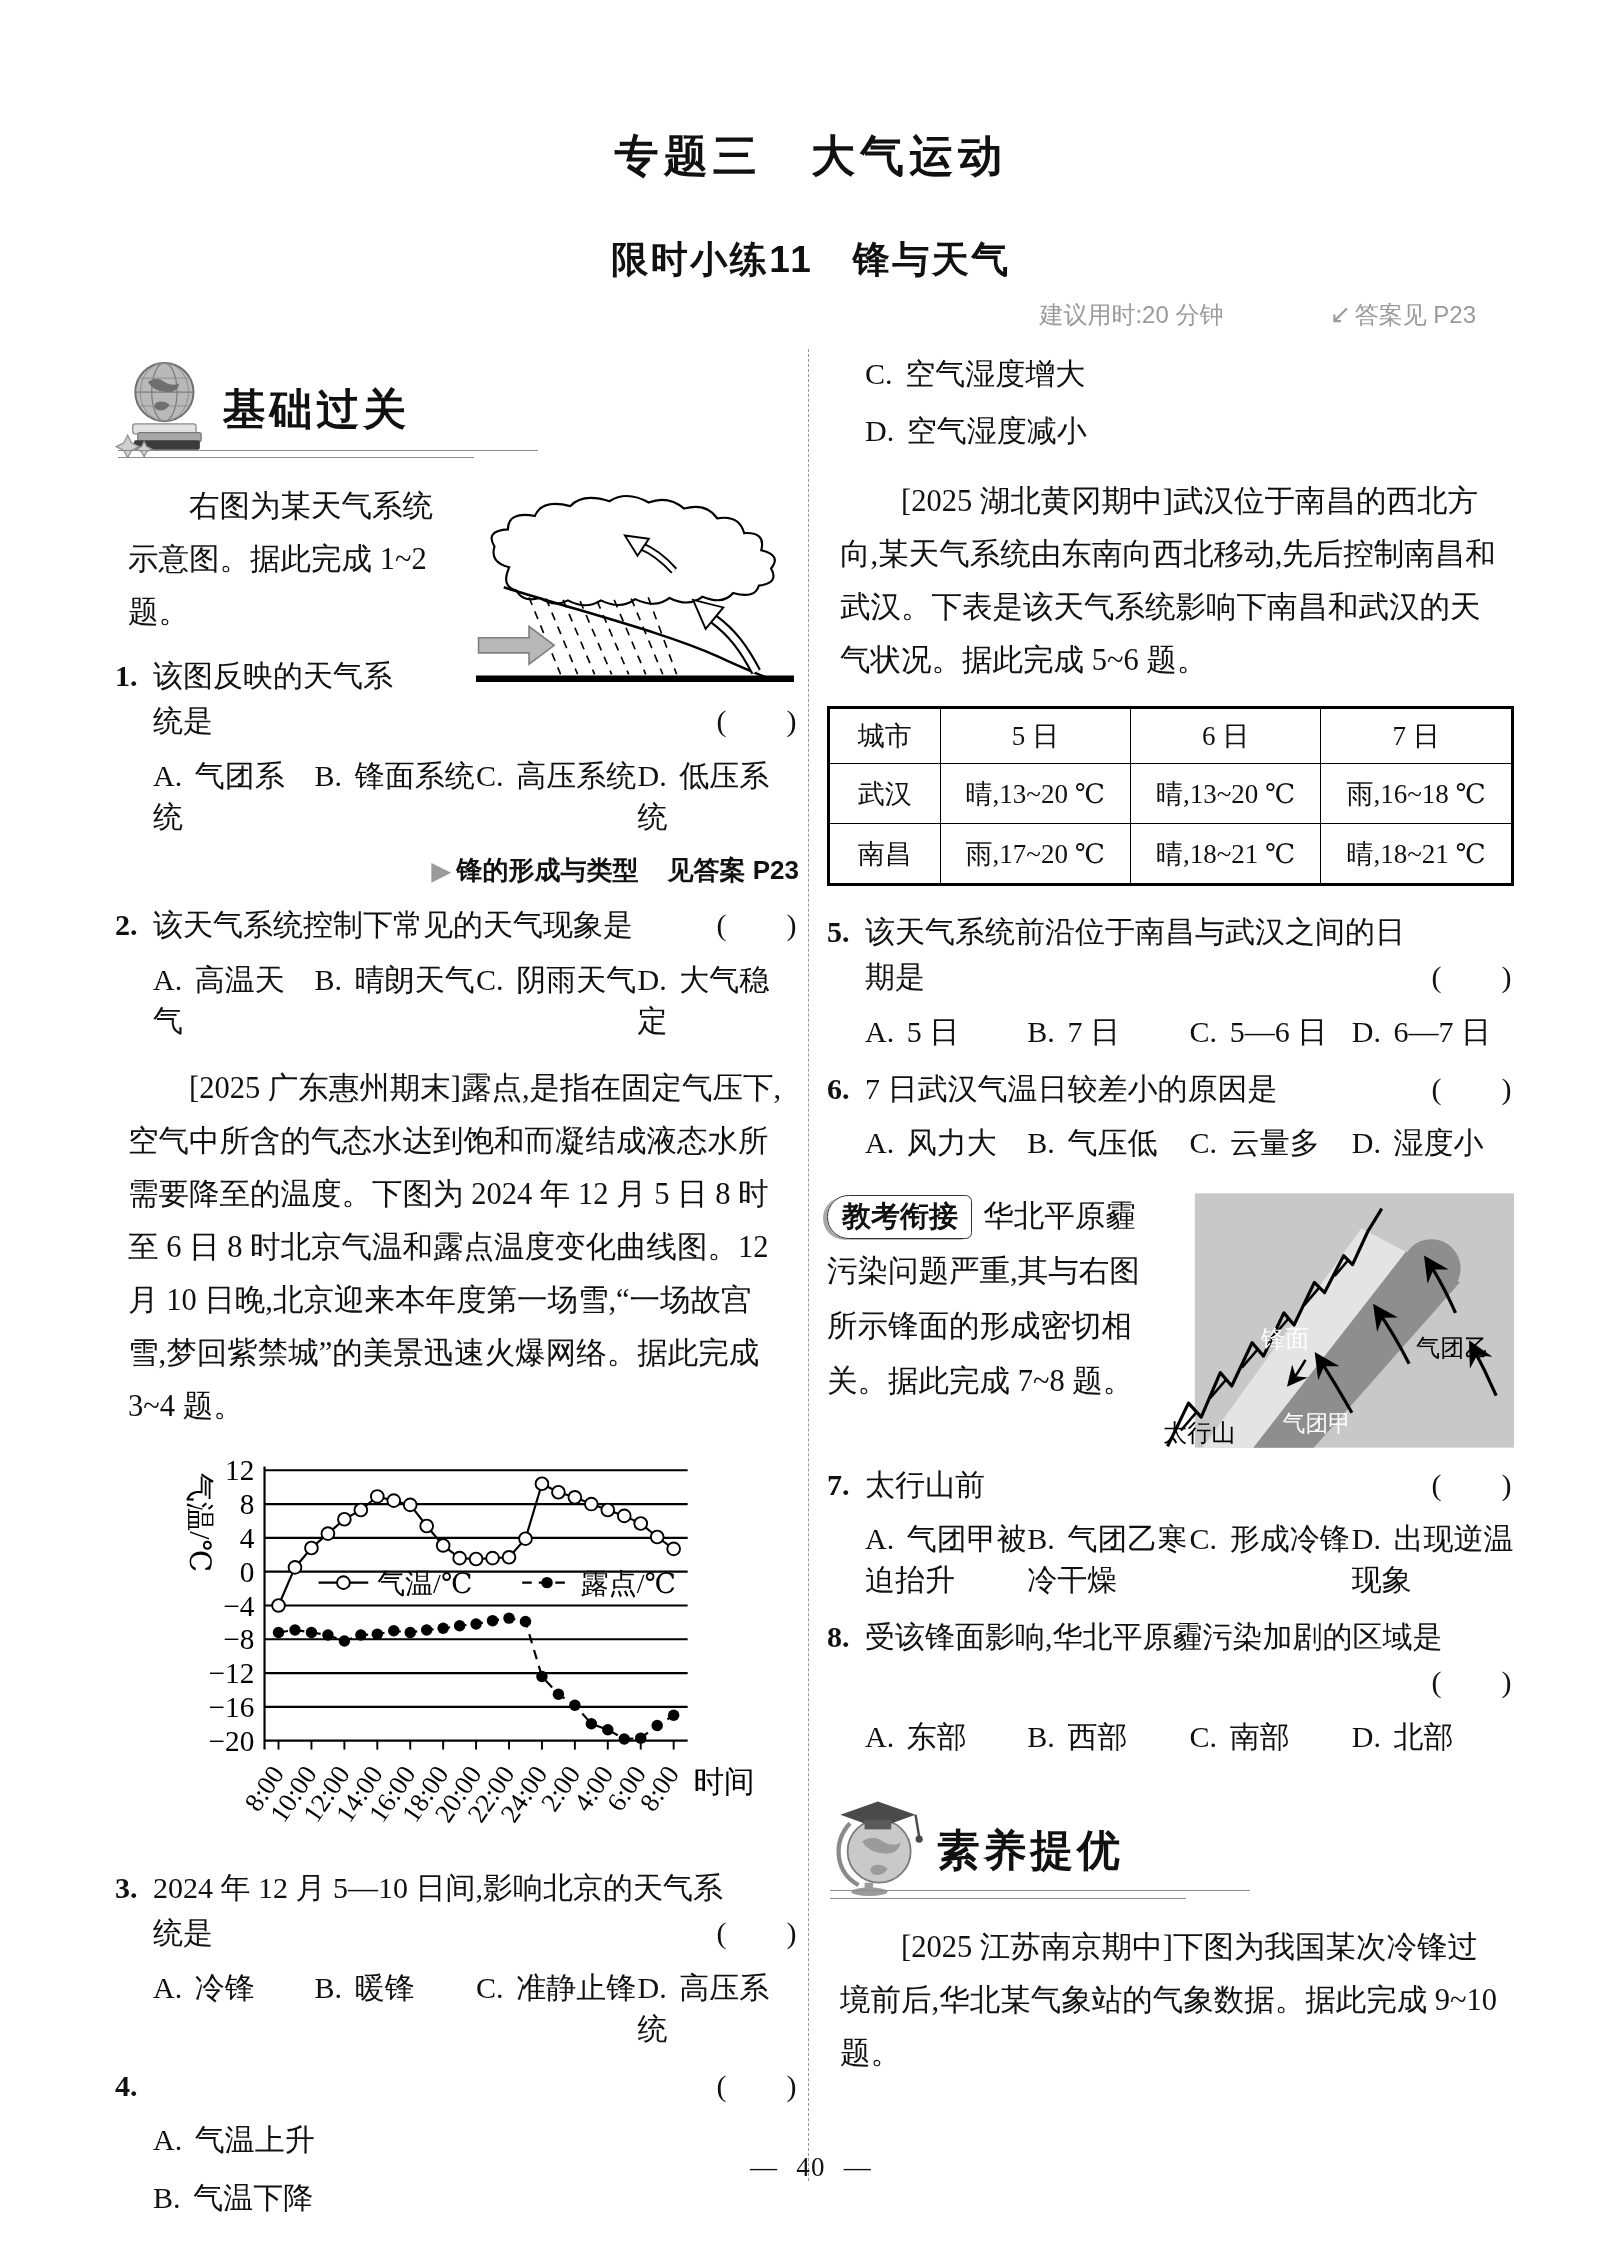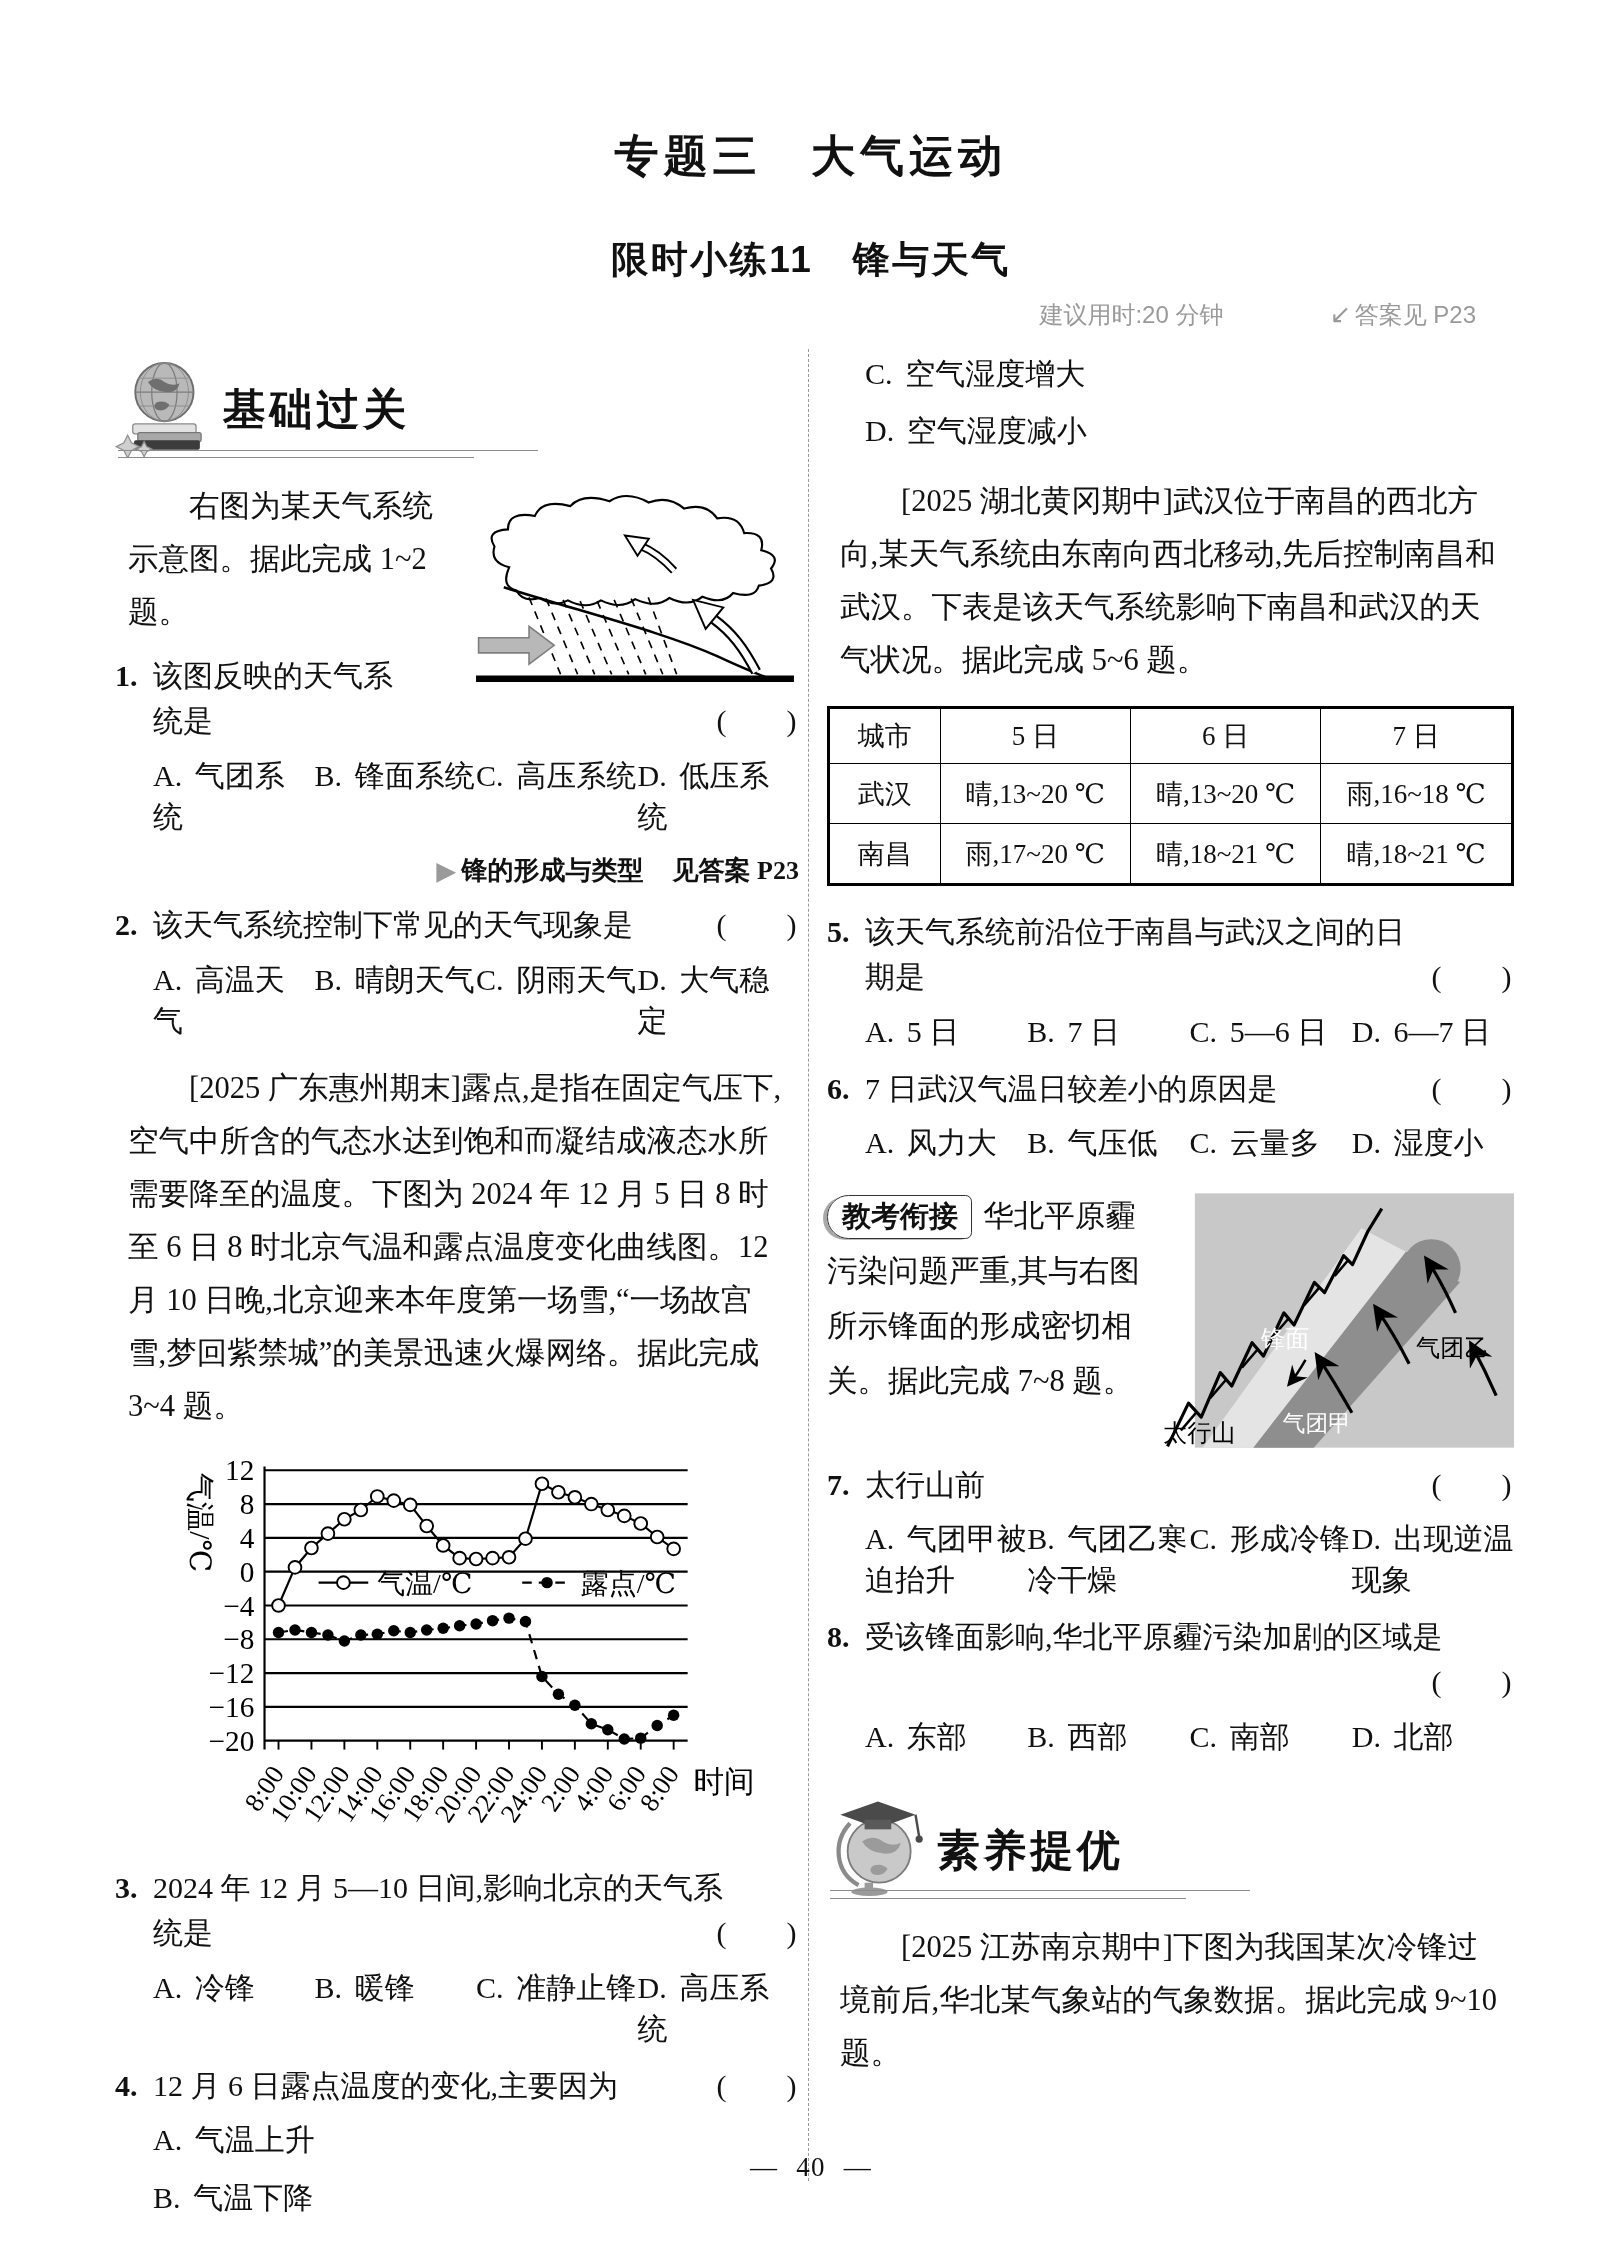--- a/index.html
+++ b/index.html
@@ -47,21 +47,21 @@
   .q-num{width:38px;font-weight:bold;flex:0 0 38px;}
   .q-cont{padding-left:38px;display:flex;align-items:baseline;}
   .q-text{flex:1;}
   .bracket{margin-left:auto;white-space:pre;padding-right:2.5px;}
   .opts{display:grid;grid-template-columns:1fr 1fr 1fr 1fr;row-gap:16.5px;padding-left:38px;font-size:30px;line-height:41px;margin-top:11.5px;}
   .opts.single{grid-template-columns:1fr;}
   .opt-label{display:inline-block;margin-right:12.7px;}
 
   .note-line{
     margin-top:16.5px;text-align:right;font-size:26px;font-weight:bold;
-    font-family:Liberation Serif, serif;
+    font-family:Liberation Sans, sans-serif;
   }
   .note-line .tri{color:#9a9a9a;margin-right:6.4px;font-size:24px;}
   .note-line .ref{margin-left:29px;}
 
   .intro-block{margin-top:3.8px;}
   .front-diagram{float:right;margin-left:14px;margin-top:5.1px;}
   .clear{clear:both;}
 
   
   table.weather{border-collapse:collapse;width:100%;margin-top:19px;font-size:27px;}
@@ -330,21 +330,20 @@
   <div class="opts">
     <span><span class="opt-label">A.</span><span>冷锋</span></span>
     <span><span class="opt-label">B.</span><span>暖锋</span></span>
     <span><span class="opt-label">C.</span><span>准静止锋</span></span>
     <span><span class="opt-label">D.</span><span>高压系统</span></span>
   </div>
 
   <div class="q">
     <div class="q-line">
       <span class="q-num">4.</span>
-      <span class="q-text">12 月 6 日露点温度的变化,主要因为</span>
       <span class="bracket">(　　)</span>
     </div>
   </div>
   <div class="opts single">
     <span><span class="opt-label">A.</span><span>气温上升</span></span>
     <span><span class="opt-label">B.</span><span>气温下降</span></span>
   </div>
 </div>
 
 <div class="col col-right">

